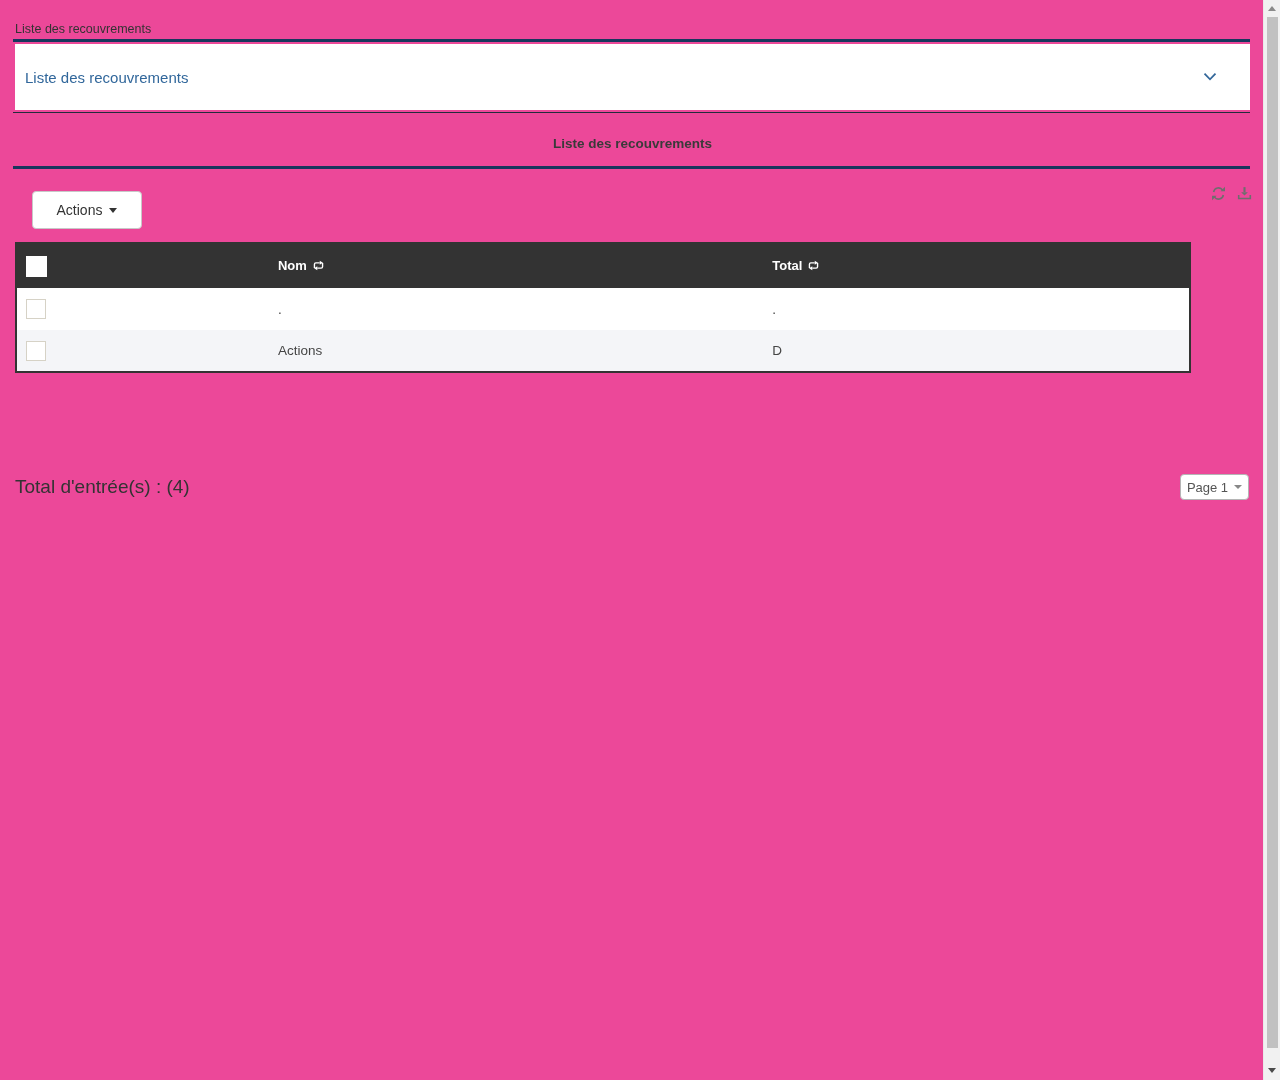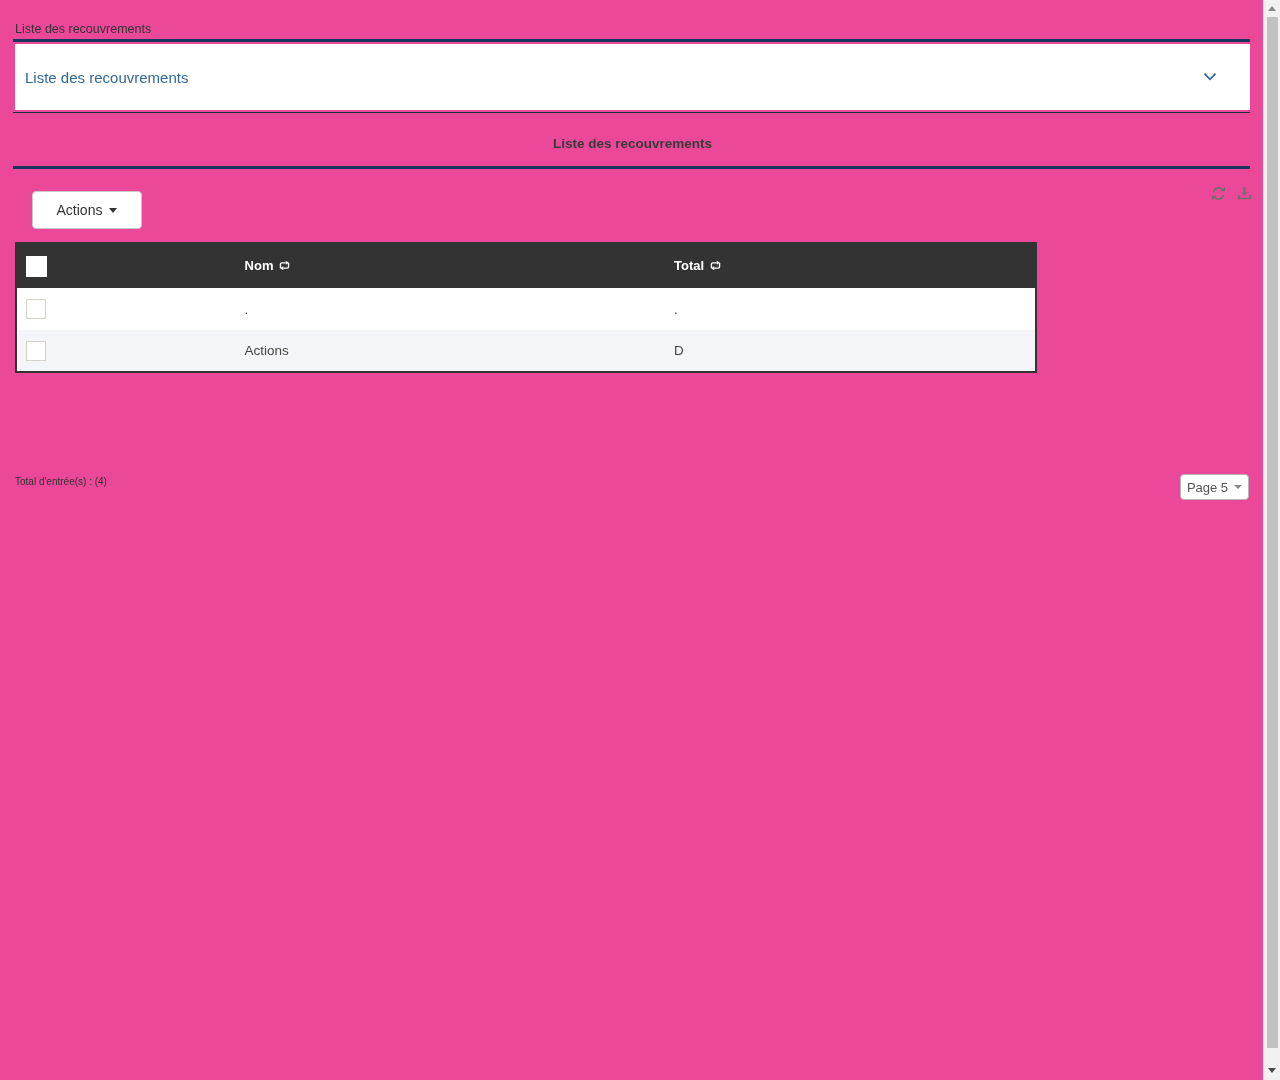--- a/index.html
+++ b/index.html
@@ -28,36 +28,36 @@
                  background:#fff; border:1px solid #c8c8c8; border-radius:4px;
                  display:flex; align-items:center; justify-content:center; gap:7px;
                  font-size:14px; color:#333; cursor:pointer; }
   .caret { width:0; height:0; border-left:4.5px solid transparent; border-right:4.5px solid transparent;
            border-top:5px solid #333; display:inline-block; }
   .tool-icon { position:absolute; top:186px; width:15px; height:15px; line-height:0; cursor:pointer; }
   .icon-refresh { left:1211px; }
   .icon-download { left:1237px; }
 
   
-  .tbl { position:absolute; left:15px; top:242px; width:1022px; border-collapse:collapse;
+  .tbl { position:absolute; left:15px; top:242px; width:1176px; border-collapse:collapse;
          border:2px solid #333; }
   .tbl th { background:#333; color:#fff; font-size:13px; font-weight:bold; text-align:left;
             height:45px; padding:0; vertical-align:middle; }
   .tbl td { height:42px; padding:0; font-size:13.5px; color:#454545; vertical-align:middle; }
   .tbl tbody tr:nth-child(even) { background:#f4f5f8; }
   .tbl tbody tr:nth-child(odd) { background:#fff; }
   .col-sel { width:274px; } .col-nom { width:518px; } .col-code { width:438px; }
   .hdr-checkbox { display:inline-block; width:21px; height:21px; background:#fff; margin-left:9px;
                   vertical-align:middle; cursor:pointer; }
   .row-checkbox { display:inline-block; width:20px; height:20px; background:#fff;
                   border:1px solid #d6d2c6; margin-left:9px; vertical-align:middle; cursor:pointer; }
   .sort-icon { margin-left:5px; vertical-align:-1px; }
 
   
-  .total { position:absolute; left:15px; top:476px; font-size:10px; color:#333; }
+  .total { position:absolute; left:15px; top:476px; font-size:19px; color:#333; }
   .page-btn { position:absolute; left:1180px; top:474px; width:69px; height:26px;
               background:#fff; border:1px solid #b5b5b5; border-radius:4px;
               display:flex; align-items:center; justify-content:center; gap:6px;
               font-size:13px; color:#555; cursor:pointer; }
   .caret-gray { width:0; height:0; border-left:4px solid transparent; border-right:4px solid transparent;
                 border-top:4.5px solid #888; display:inline-block; }
 
   
   .scrollbar { position:absolute; right:0; top:0; width:17px; height:1080px; background:#f1f1f1;
                border-left:1px solid #e9e9e9; }
@@ -150,21 +150,21 @@
         <td><span class="row-checkbox"></span></td>
         <td>Actions</td>
         <td>D</td>
       </tr>
     </tbody>
   </table>
 
   <div class="total">Total d'entrée(s) : (4)</div>
 
   <button class="page-btn">
-    <span>Page 5</span>
+    <span>Page 1</span>
     <span class="caret-gray"></span>
   </button>
 
   <div class="scrollbar">
     <div class="sb-arrow-up"></div>
     <div class="sb-thumb"></div>
     <div class="sb-arrow-down"></div>
   </div>
 
 </div>

